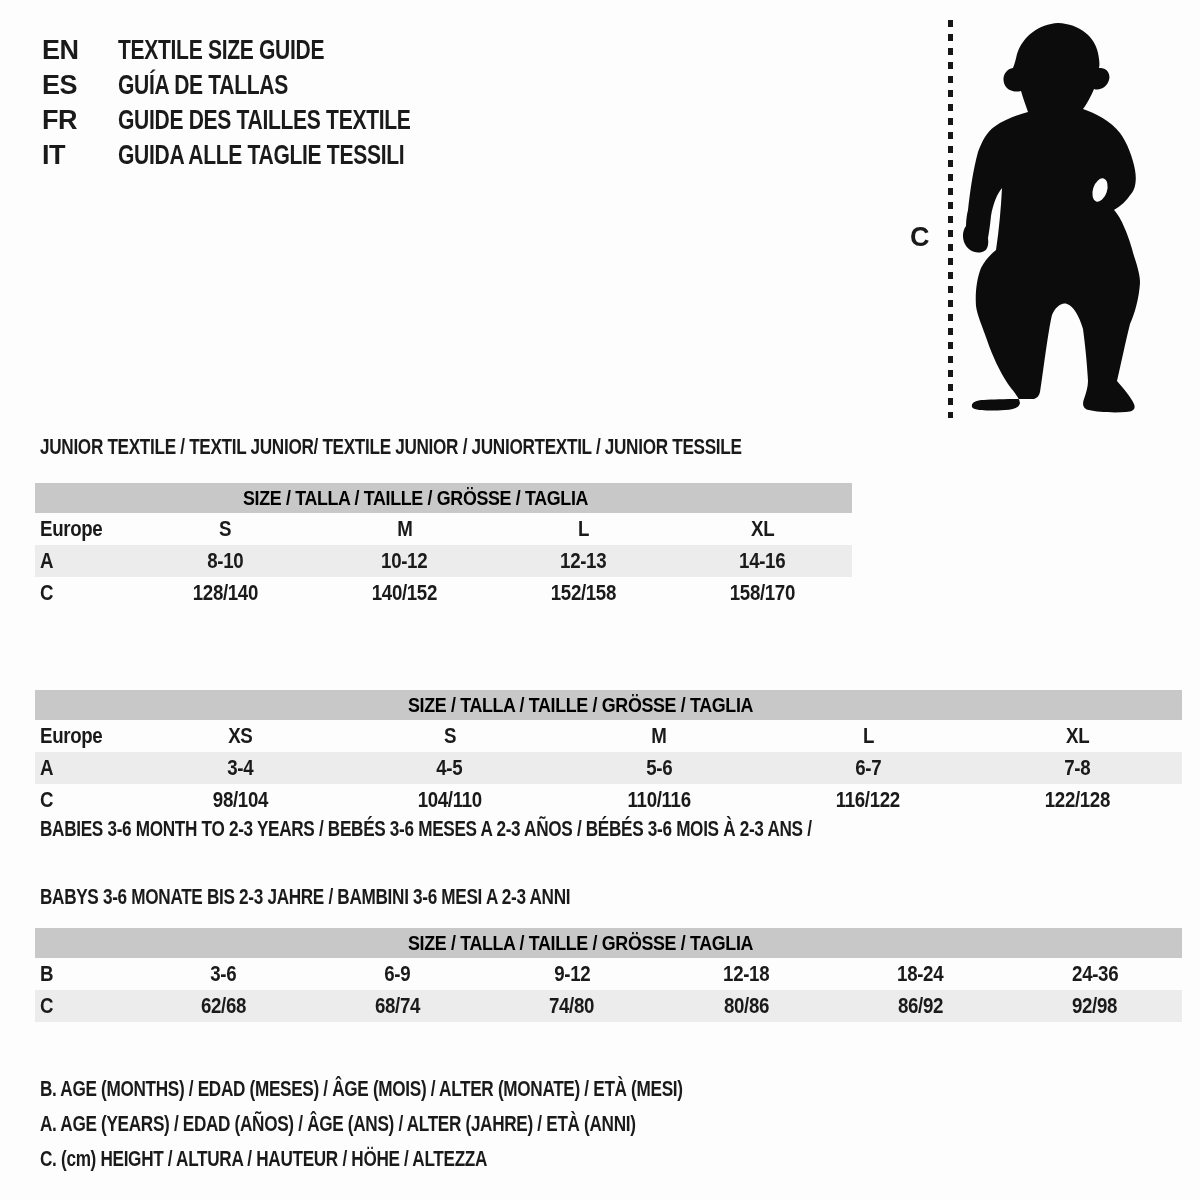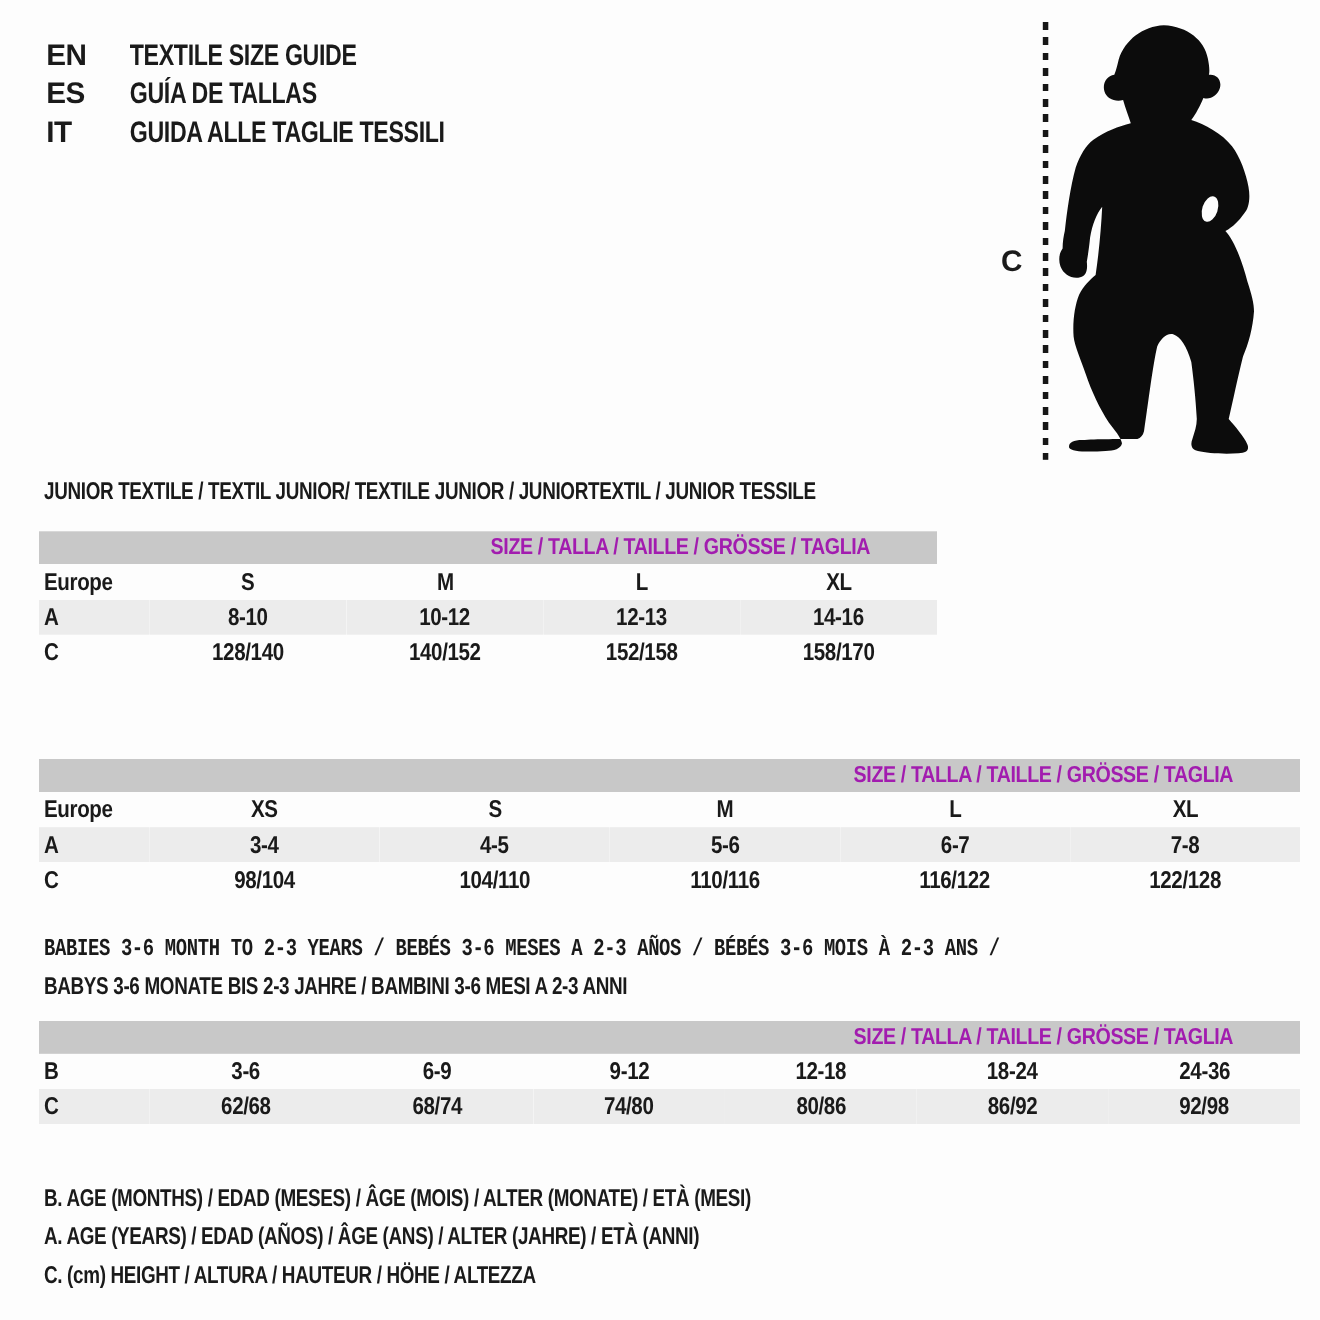--- a/index.html
+++ b/index.html
@@ -42,49 +42,52 @@
   
   .sec-title{position:absolute;left:40px;font-size:22px;line-height:26px;font-weight:bold;white-space:nowrap;}
   .ttl-sub{font-size:0.62em;}
 
   table{border-collapse:collapse;table-layout:fixed;position:absolute;}
   td{font-size:22px;font-weight:bold;text-align:center;vertical-align:middle;overflow:hidden;}
   tr{height:32px;}
   tr.bar{height:30px;}
   tr.bar td{
     background:var(--header_bar);
-    text-align:right;padding-left:5px;font-size:21px;color:#a21caf;
+    text-align:center;padding-left:5px;font-size:21px;color:#000000;
   }
   td.lbl{text-align:left;padding-left:5px;}
   tr.alt td{background:var(--row_alt);}
 
   #junior-table{left:35px;top:483px;width:817px;}
   #children-table{left:35px;top:690px;width:1147px;}
   #babies-table{left:35px;top:928px;width:1147px;}
   #junior-title{top:434px;}
   #children-title{top:641px;}
-  #babies-title-1{top:850px;font-family:Liberation Mono, monospace;}
+  #babies-title-1{top:816px;}
   #babies-title-2{top:884px;}
   col.c0{width:101px;}
 
   
   .legend{position:absolute;left:40px;top:1071px;}
   .legend-line{height:35px;line-height:35px;font-size:22px;white-space:nowrap;}
 </style>
 </head>
 <body>
 
 <div class="page">
 
   <section class="lang-block">
     <div class="lang-row">
       <span class="lang-code">EN</span><span class="lang-label"><span class="cond">TEXTILE SIZE GUIDE</span></span>
     </div>
     <div class="lang-row">
       <span class="lang-code">ES</span><span class="lang-label"><span class="cond">GUÍA DE TALLAS</span></span>
+    </div>
+    <div class="lang-row">
+      <span class="lang-code">FR</span><span class="lang-label"><span class="cond">GUIDE DES TAILLES TEXTILE</span></span>
     </div>
     <div class="lang-row">
       <span class="lang-code">IT</span><span class="lang-label"><span class="cond">GUIDA ALLE TAGLIE TESSILI</span></span>
     </div>
   </section>
 
   <div class="dash-line"></div>
   <div class="c-label">C</div>
   <svg class="baby-svg" width="200" height="400" viewBox="0 0 200 400" aria-hidden="true">
     <path fill="#0c0c0c" d="

